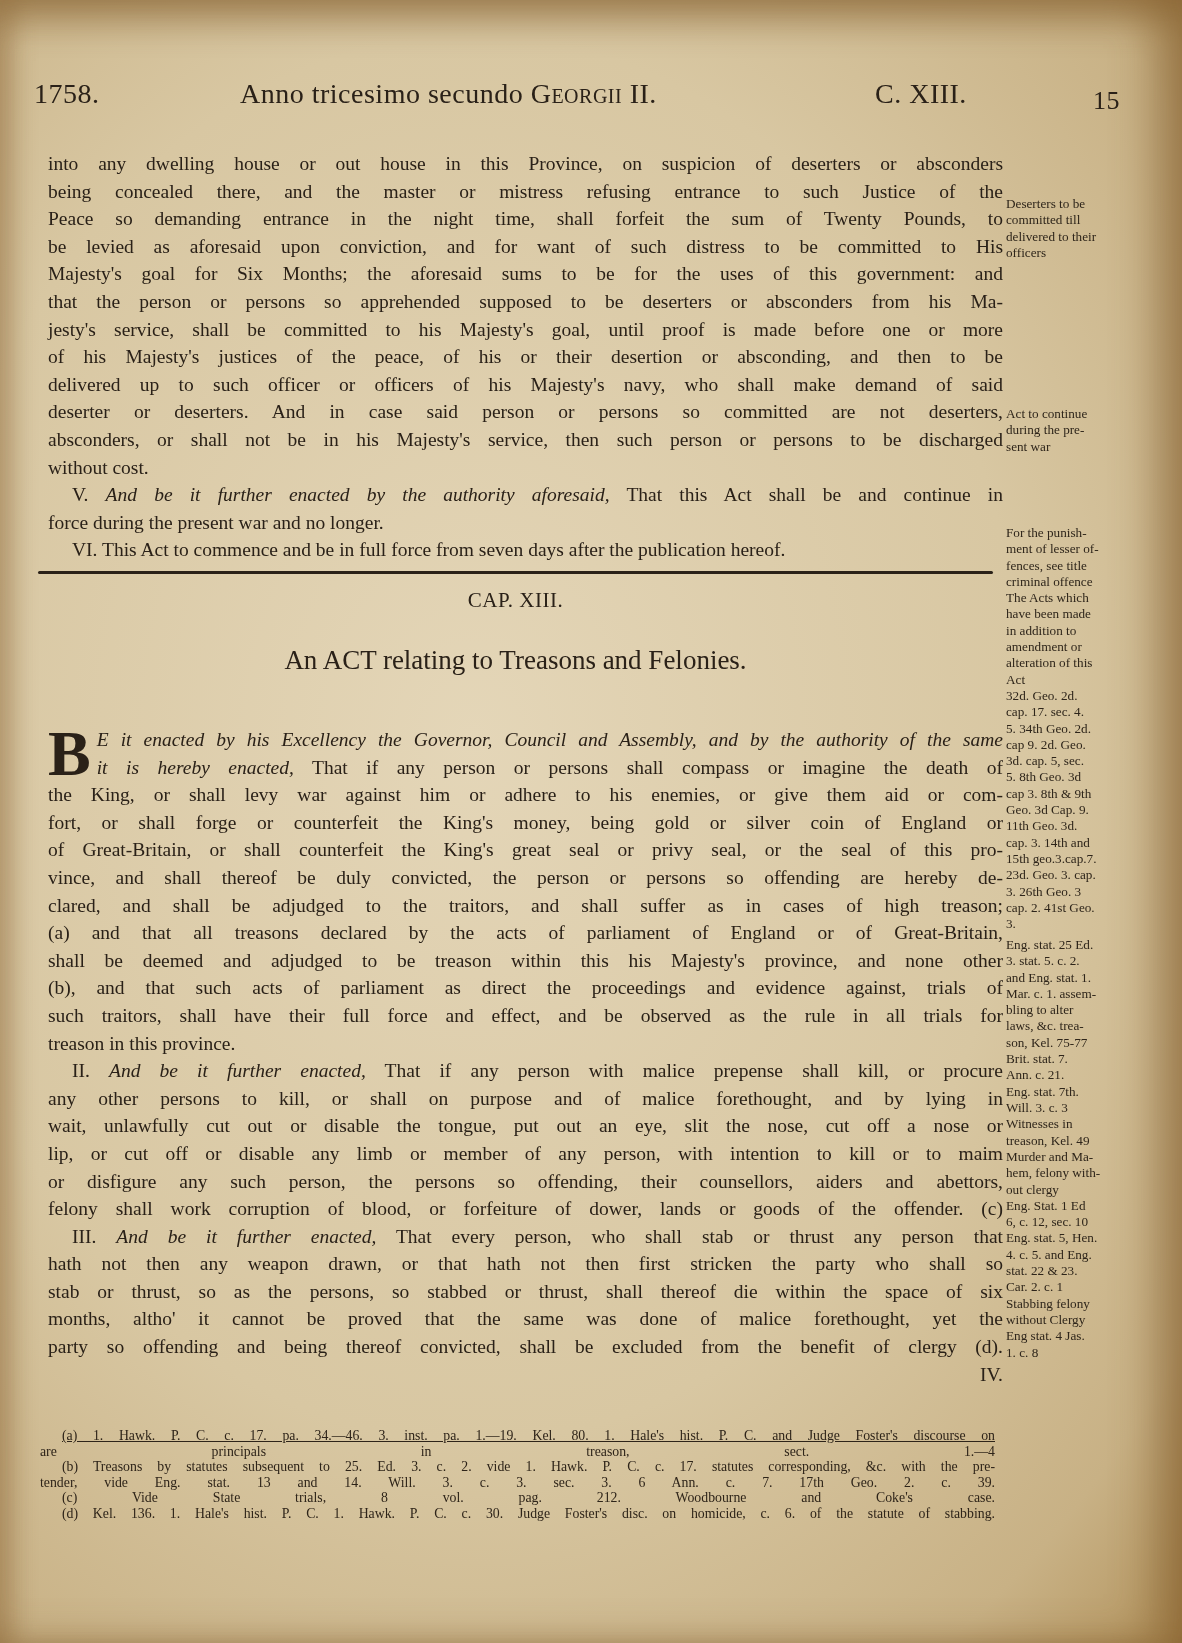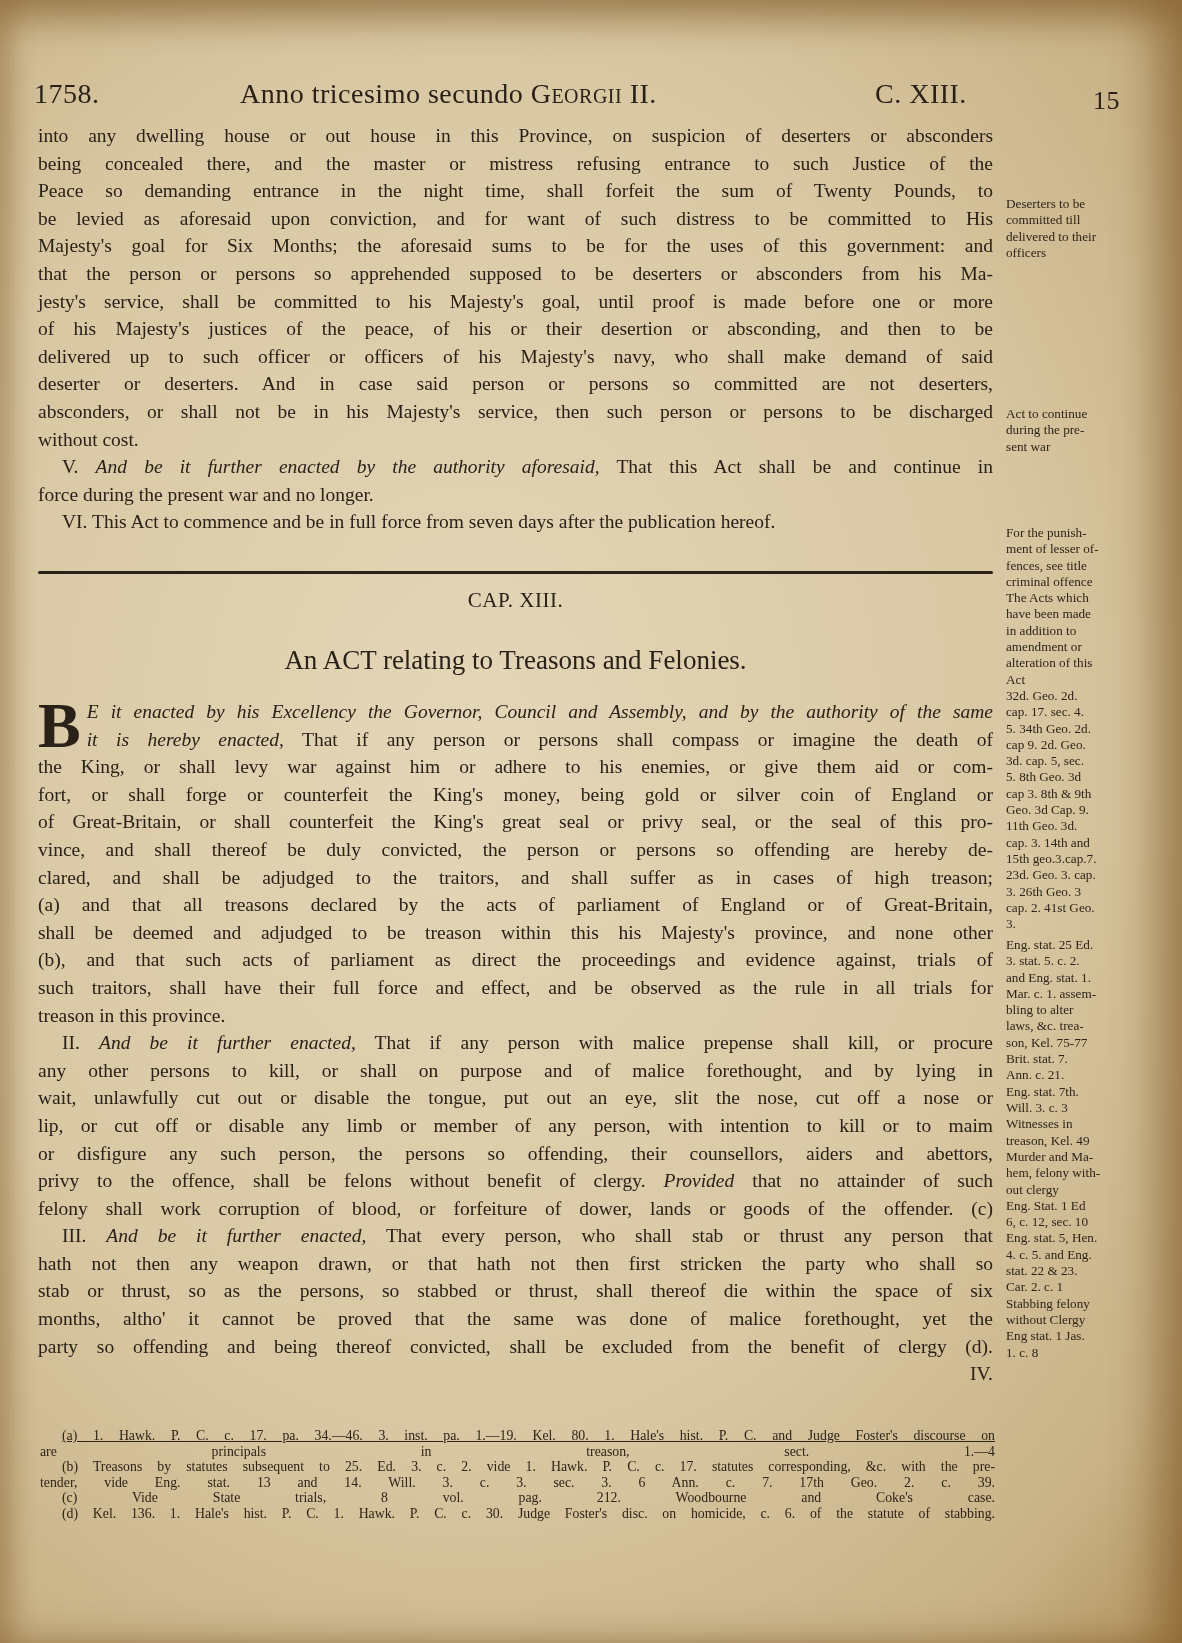--- a/index.html
+++ b/index.html
@@ -15,21 +15,21 @@
       radial-gradient(ellipse at 40% 45%, #e4d6b8 0%, #d8c7a2 55%, #c8b185 85%, #b3945e 100%);
     box-shadow: inset -30px 0 40px rgba(120,80,30,0.45), inset 0 25px 30px rgba(120,80,30,0.35), inset 18px 0 20px rgba(140,100,50,0.25);
   }
   .rh { position: absolute; top: 78px; font-size: 28px; letter-spacing: 0.5px; text-align: right; }
   .rh.year { left: 34px; }
   .rh.title { left: 240px; }
   .rh.cap { left: 875px; }
   .rh.pageno { left: 1093px; top: 86px; font-size: 26px; }
   .sc { font-variant: small-caps; }
 
-  .body-col { position: absolute; left: 38px; width: 955px; font-size: 19.5px; line-height: 27.6px; text-align: justify; }
+  .body-col { position: absolute; left: 48px; width: 955px; font-size: 19.5px; line-height: 27.6px; text-align: justify; margin-top: 28px; }
   .ln { display: block; text-align-last: justify; white-space: nowrap; }
   .ln.last { text-align-last: left; }
   .indent { padding-left: 24px; }
   i, .it { font-style: italic; }
 
   .rule { position: absolute; left: 38px; top: 571px; width: 955px; height: 3px; background: #2a2118; border-radius: 2px; }
   .cap-head { position: absolute; left: 38px; width: 955px; top: 588px; text-align: center; font-size: 21px; letter-spacing: 0.5px; }
   .act-title { position: absolute; left: 38px; width: 955px; top: 645px; text-align: center; font-size: 27px; }
 
   .dropcap { float: left; font-size: 64px; line-height: 52px; margin: 2px 6px 0 0; font-weight: bold; }
@@ -89,21 +89,20 @@
     <span class="ln">shall be deemed and adjudged to be treason within this his Majesty's province, and none other</span>
     <span class="ln">(b), and that such acts of parliament as direct the proceedings and evidence against, trials of</span>
     <span class="ln">such traitors, shall have their full force and effect, and be observed as the rule in all trials for</span>
     <span class="ln last">treason in this province.</span>
 
     <span class="ln indent"><span>II.</span> <i>And be it further enacted,</i> <span>That if any person with malice prepense shall kill, or procure</span></span>
     <span class="ln">any other persons to kill, or shall on purpose and of malice forethought, and by lying in</span>
     <span class="ln">wait, unlawfully cut out or disable the tongue, put out an eye, slit the nose, cut off a nose or</span>
     <span class="ln">lip, or cut off or disable any limb or member of any person, with intention to kill or to maim</span>
     <span class="ln">or disfigure any such person, the persons so offending, their counsellors, aiders and abettors,</span>
-    <span class="ln"><span>privy to the offence, shall be felons without benefit of clergy.</span> <i>Provided</i> <span>that no attainder of such</span></span>
     <span class="ln">felony shall work corruption of blood, or forfeiture of dower, lands or goods of the offender. (c)</span>
 
     <span class="ln indent"><span>III.</span> <i>And be it further enacted,</i> <span>That every person, who shall stab or thrust any person that</span></span>
     <span class="ln">hath not then any weapon drawn, or that hath not then first stricken the party who shall so</span>
     <span class="ln">stab or thrust, so as the persons, so stabbed or thrust, shall thereof die within the space of six</span>
     <span class="ln">months, altho' it cannot be proved that the same was done of malice forethought, yet the</span>
     <span class="ln">party so offending and being thereof convicted, shall be excluded from the benefit of clergy (d).</span>
     <span class="ln last" style="text-align:right; text-align-last:right;">IV.</span>
   </div>
 
@@ -165,21 +164,21 @@
     <div>hem, felony with-</div>
     <div>out clergy</div>
     <div>Eng. Stat. 1 Ed</div>
     <div>6, c. 12, sec. 10</div>
     <div>Eng. stat. 5, Hen.</div>
     <div>4. c. 5. and Eng.</div>
     <div>stat. 22 &amp; 23.</div>
     <div>Car. 2. c. 1</div>
     <div>Stabbing felony</div>
     <div>without Clergy</div>
-    <div>Eng stat. 1 Jas.</div>
+    <div>Eng stat. 4 Jas.</div>
     <div>1. c. 8</div>
   </div>
 
   <div class="notes">
     <div class="ln" style="padding-left:22px;text-decoration:underline;">(a) 1. Hawk. P. C. c. 17. pa. 34.—46. 3. inst. pa. 1.—19. Kel. 80. 1. Hale's hist. P. C. and Judge Foster's discourse on</div>
     <div class="ln">are principals in treason, sect. 1.—4</div>
     <div class="ln" style="padding-left:22px;">(b) Treasons by statutes subsequent to 25. Ed. 3. c. 2. vide 1. Hawk. P. C. c. 17. statutes corresponding, &amp;c. with the pre-</div>
     <div class="ln">tender, vide Eng. stat. 13 and 14. Will. 3. c. 3. sec. 3. 6 Ann. c. 7. 17th Geo. 2. c. 39.</div>
     <div class="ln" style="padding-left:22px;">(c) Vide State trials, 8 vol. pag. 212. Woodbourne and Coke's case.</div>
     <div class="ln" style="padding-left:22px;">(d) Kel. 136. 1. Hale's hist. P. C. 1. Hawk. P. C. c. 30. Judge Foster's disc. on homicide, c. 6. of the statute of stabbing.</div>

